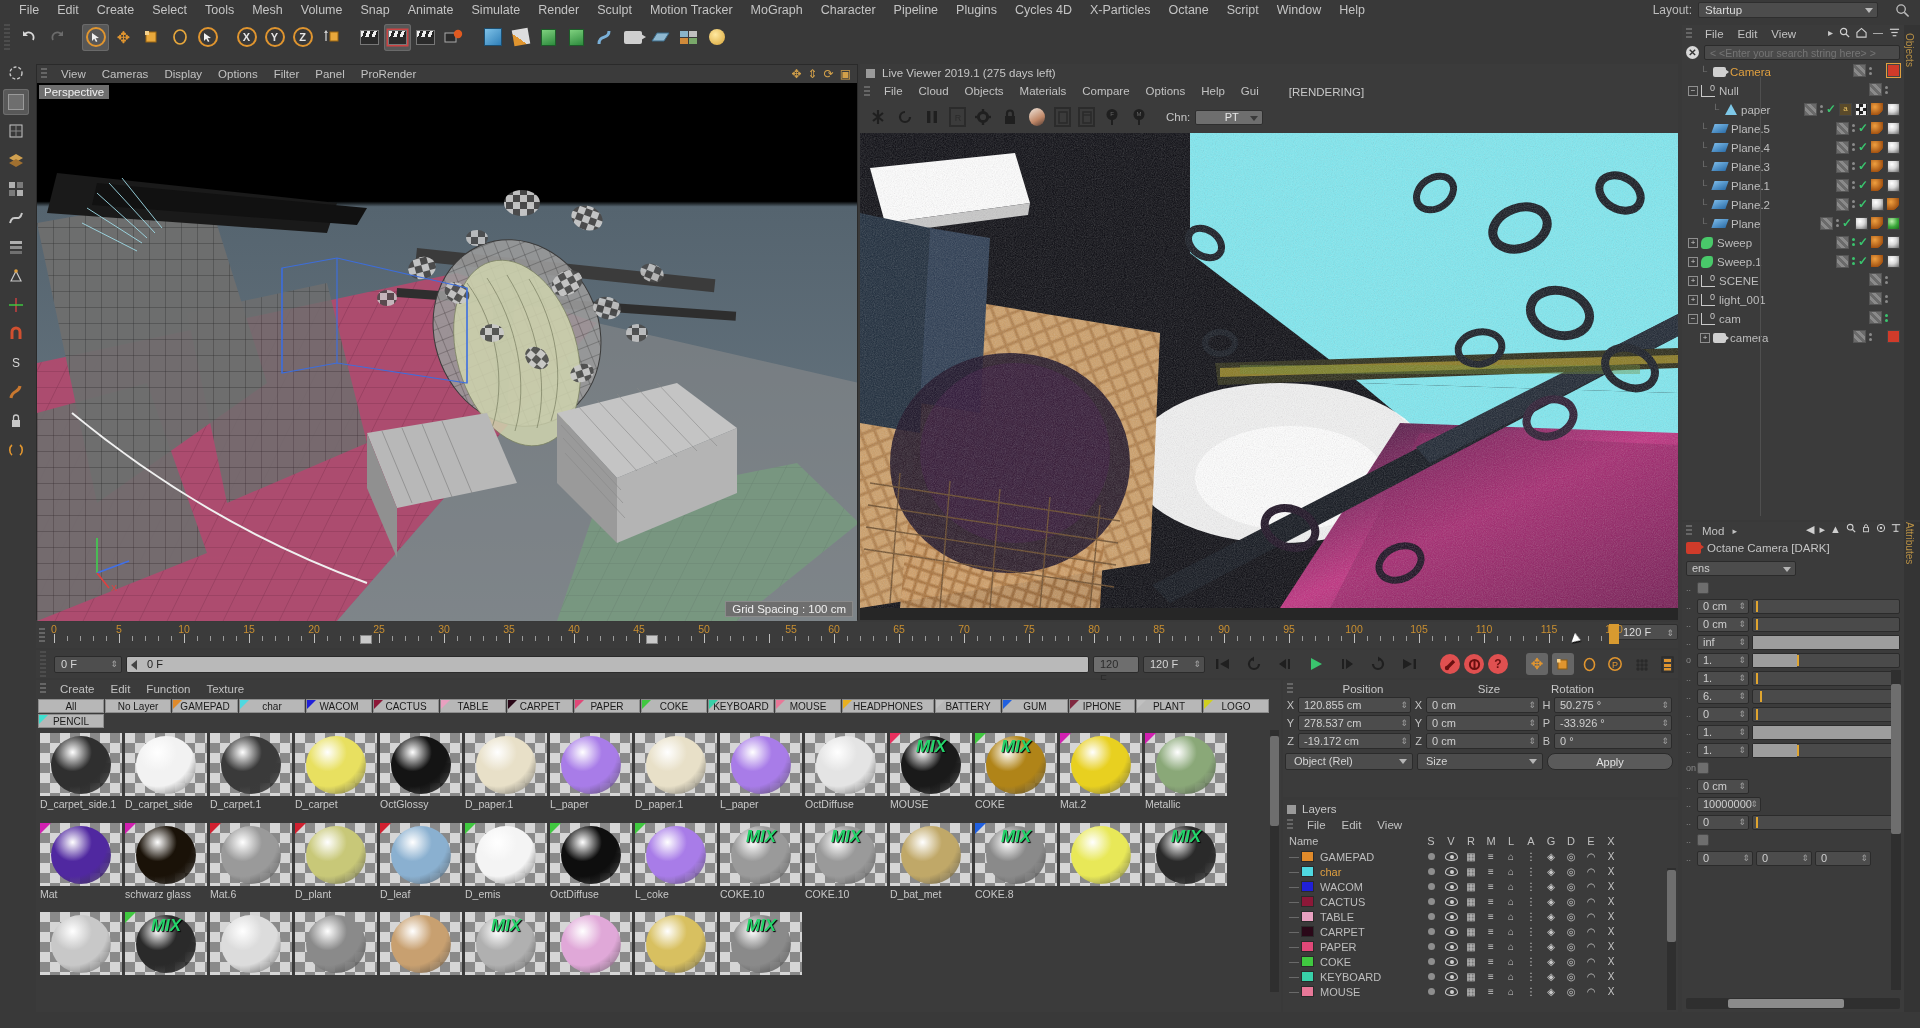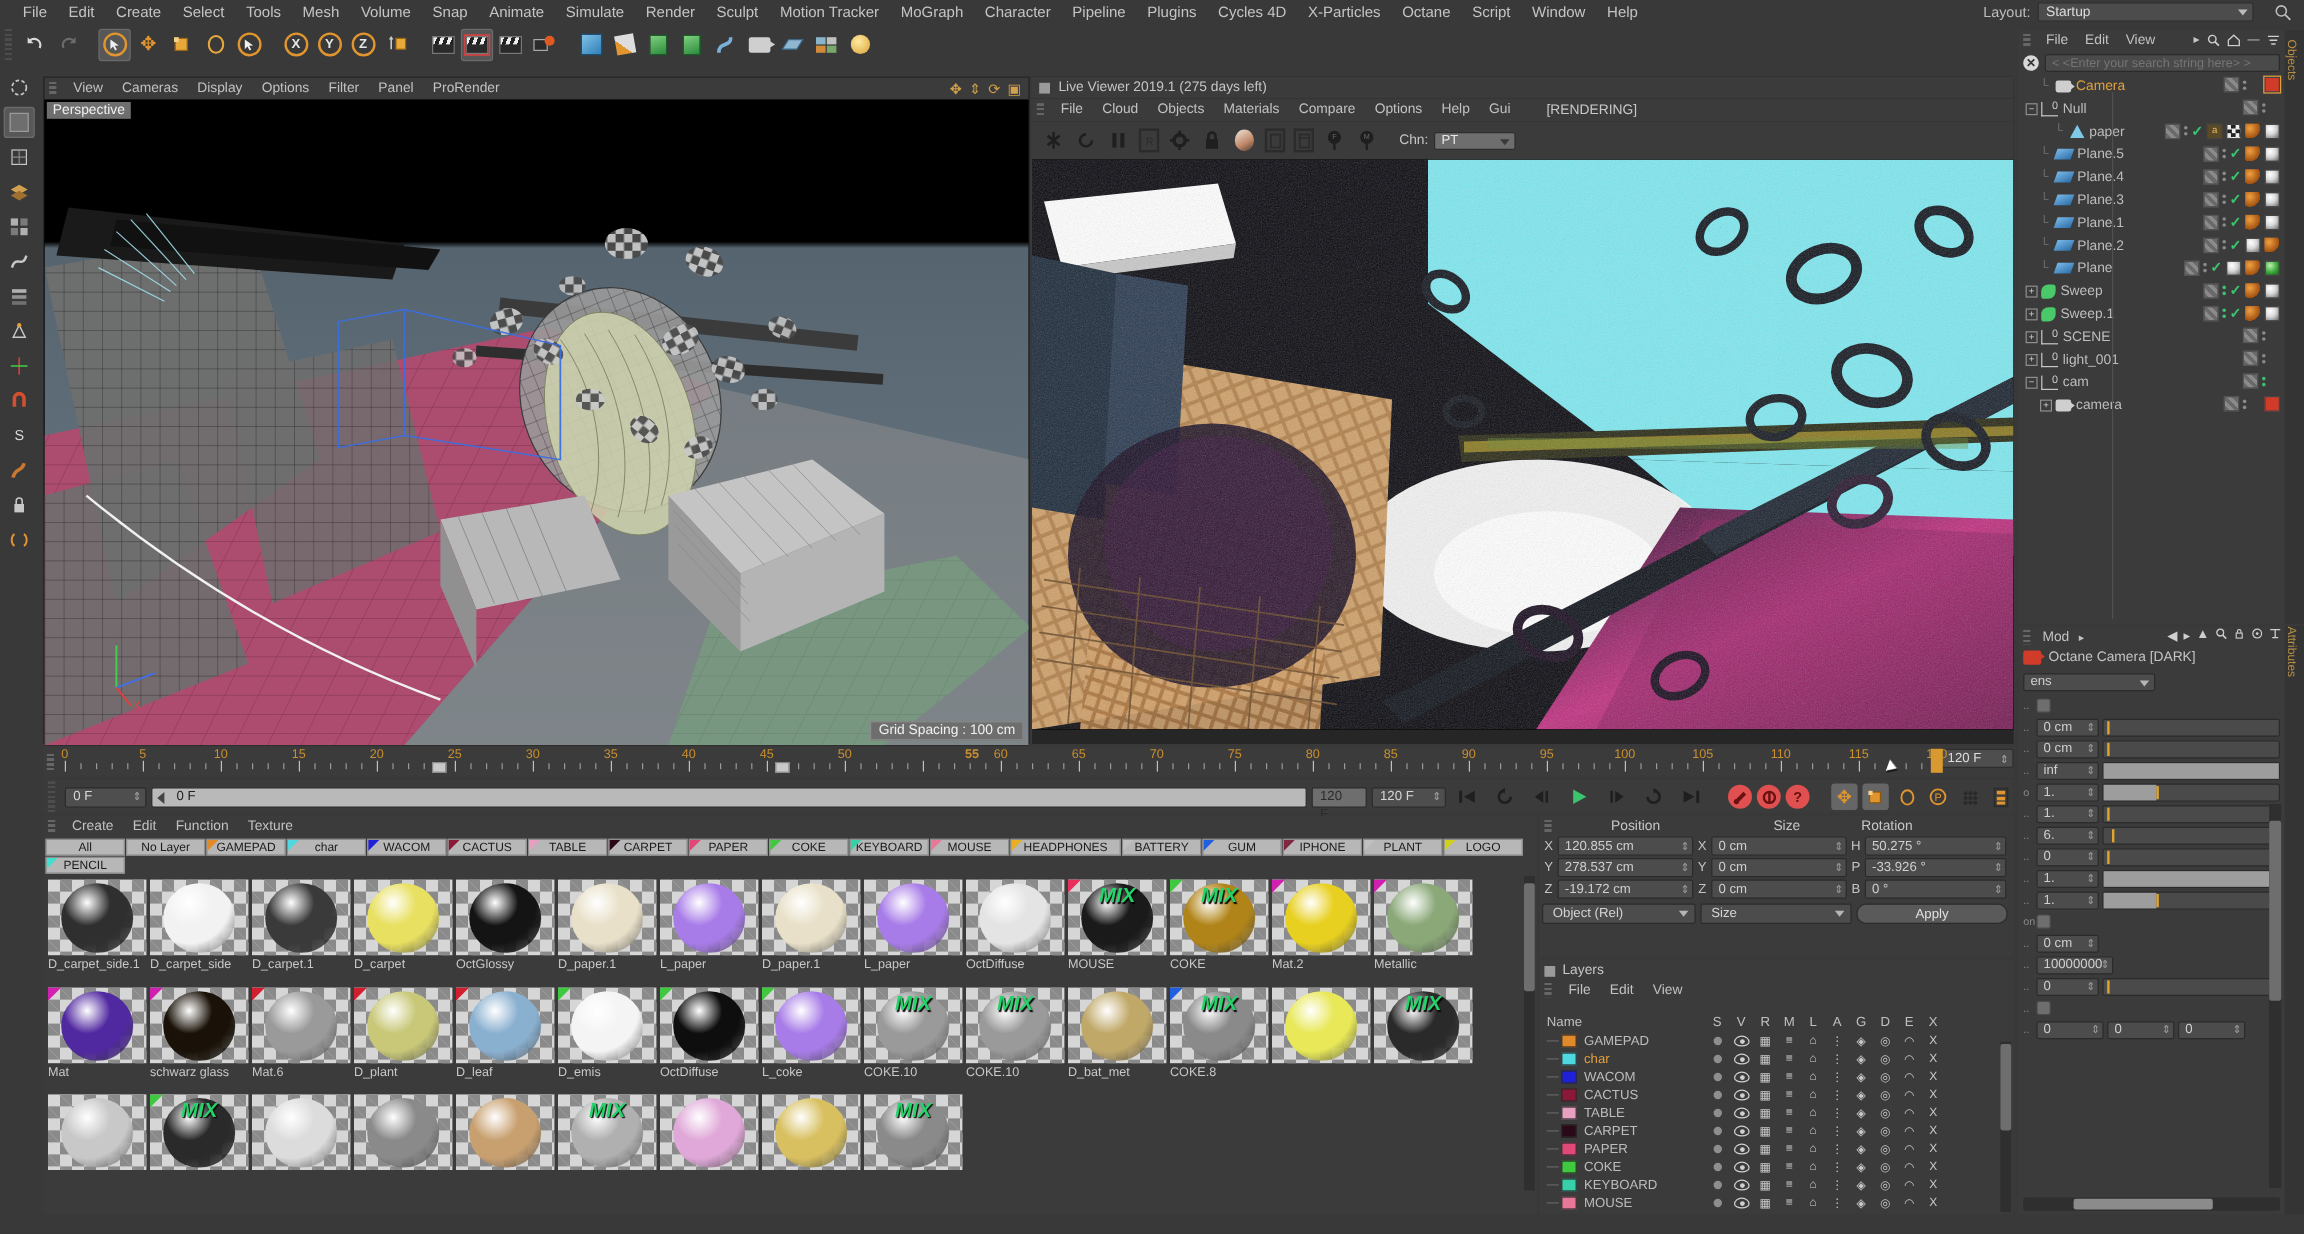--- a/index.html
+++ b/index.html
@@ -87,21 +87,21 @@
   
   .lv { position:absolute; left:860px; top:64px; width:818px; height:556px; background:#262626; }
   .lv-title { height:18px; background:#3b3b3b; display:flex; align-items:center; gap:7px; padding-left:6px;
       font-size:11.5px; color:#c6c6c6; }
   .lv-title .sqico { width:9px;height:9px;background:#9a9a9a; }
   .lv-menu { height:19px; background:#3b3b3b; display:flex; align-items:center; padding-left:16px; position:relative;}
   .lv-menu .mi { padding:0 8px; font-size:11.5px; color:#c2c2c2; line-height:19px; }
   .lv-menu .grip2 { position:absolute; left:4px; top:4px; width:6px;height:12px;
       background:repeating-linear-gradient(to bottom,#666 0 2px,transparent 2px 4px);}
   .lv-menu .rendering { margin-left:22px; color:#c8c8c8; font-size:11.5px;}
-  .lv-tools { height:32px; background:#3b3b3b; display:flex; align-items:center; gap:7px; padding-left:8px; }
+  .lv-tools { height:32px; background:#3b3b3b; display:flex; align-items:center; gap:7px; padding-left:8px;text-align:center; }
   .lvt { width:20px;height:20px; display:flex; align-items:center; justify-content:center; color:#2a2a2a; font-size:17px;}
   .lvt.box { border:2px solid #2b2b2b; width:17px;height:20px; }
   .chn { margin-left:10px; display:flex; align-items:center; gap:5px; font-size:11.5px; color:#c6c6c6;}
   .chn-sel { width:68px;height:15px;background:#6e6e6e;border:1px solid #2e2e2e;border-radius:2px;
       font-size:11px;color:#e7e7e7; padding-left:5px; line-height:13px; position:relative;}
   .chn-sel .arrow{position:absolute;right:4px;top:5px;border-left:4px solid transparent;
       border-right:4px solid transparent;border-top:5px solid #3a3a3a;}
   .lv-status { height:12px; background:#000; color:#e07a20; font-size:10.5px; line-height:12px; padding-left:4px;
       white-space:nowrap; overflow:hidden; }
   .lv-canvas { position:relative; width:100%; height:475px; background:#000; overflow:hidden; }
@@ -189,21 +189,21 @@
       font-size:11px; color:#e2e2e2; display:flex; align-items:center; justify-content:center; }
 
   
   .layers { position:absolute; left:1283px; top:800px; width:395px; bottom:16px; background:#3b3b3b; }
   .layers-title { display:flex; align-items:center; gap:6px; padding:3px 0 2px 4px; font-size:11.5px; color:#c7c7c7;}
   .layers-title .sqico { width:9px;height:9px;background:#9a9a9a;}
   .layers-menu { display:flex; align-items:center; padding-left:16px; position:relative; height:16px;}
   .layers-menu .grip2 { position:absolute; left:4px; top:2px; width:6px;height:12px;
       background:repeating-linear-gradient(to bottom,#666 0 2px,transparent 2px 4px);}
   .layers-menu .mi { padding:0 8px; font-size:11.5px; color:#c2c2c2;}
-  .lay-head { display:flex; font-size:11px; color:#c0c0c0; padding:2px 0 2px 6px;margin-top:11px; }
+  .lay-head { display:flex; font-size:11px; color:#c0c0c0; padding:2px 0 2px 6px; }
   .lay-head .nm { width:132px; }
   .lay-head .c { width:20px; text-align:center; }
   .lay-row { display:flex; align-items:center; height:15px; padding-left:6px; }
   .lay-row .tree { width:12px; color:#777; font-size:10px; }
   .lay-row .swatch { width:13px; height:11px; margin-right:6px; border:1px solid #2a2a2a;}
   .lay-row .nm { width:101px; font-size:11px; color:#bdbdbd; white-space:nowrap; }
   .lay-row .nm.hl { color:#e0a040; }
   .lay-row .c { width:20px; display:flex; align-items:center; justify-content:center; }
   .lay-scroll { position:absolute; right:2px; top:68px; width:9px; bottom:2px; background:#2f2f2f;}
   .lay-scroll i { position:absolute; left:0; top:2px; width:9px; height:72px; background:#6e6e6e; border-radius:2px; display:block;}
@@ -1014,21 +1014,21 @@
         <div class="tl-num" style="left: 83px;">5</div>
         <div class="tl-num" style="left: 148px;">10</div>
         <div class="tl-num" style="left: 213px;">15</div>
         <div class="tl-num" style="left: 278px;">20</div>
         <div class="tl-num" style="left: 343px;">25</div>
         <div class="tl-num" style="left: 408px;">30</div>
         <div class="tl-num" style="left: 473px;">35</div>
         <div class="tl-num" style="left: 538px;">40</div>
         <div class="tl-num" style="left: 603px;">45</div>
         <div class="tl-num" style="left: 668px;">50</div>
-        <div class="tl-num" style="left: 774px; font-weight: bold;">55</div>
+        <div class="tl-num" style="left: 755px;">55</div>
         <div class="tl-num" style="left: 798px;">60</div>
         <div class="tl-num" style="left: 863px;">65</div>
         <div class="tl-num" style="left: 928px;">70</div>
         <div class="tl-num" style="left: 993px;">75</div>
         <div class="tl-num" style="left: 1058px;">80</div>
         <div class="tl-num" style="left: 1123px;">85</div>
         <div class="tl-num" style="left: 1188px;">90</div>
         <div class="tl-num" style="left: 1253px;">95</div>
         <div class="tl-num" style="left: 1318px;">100</div>
         <div class="tl-num" style="left: 1383px;">105</div>

